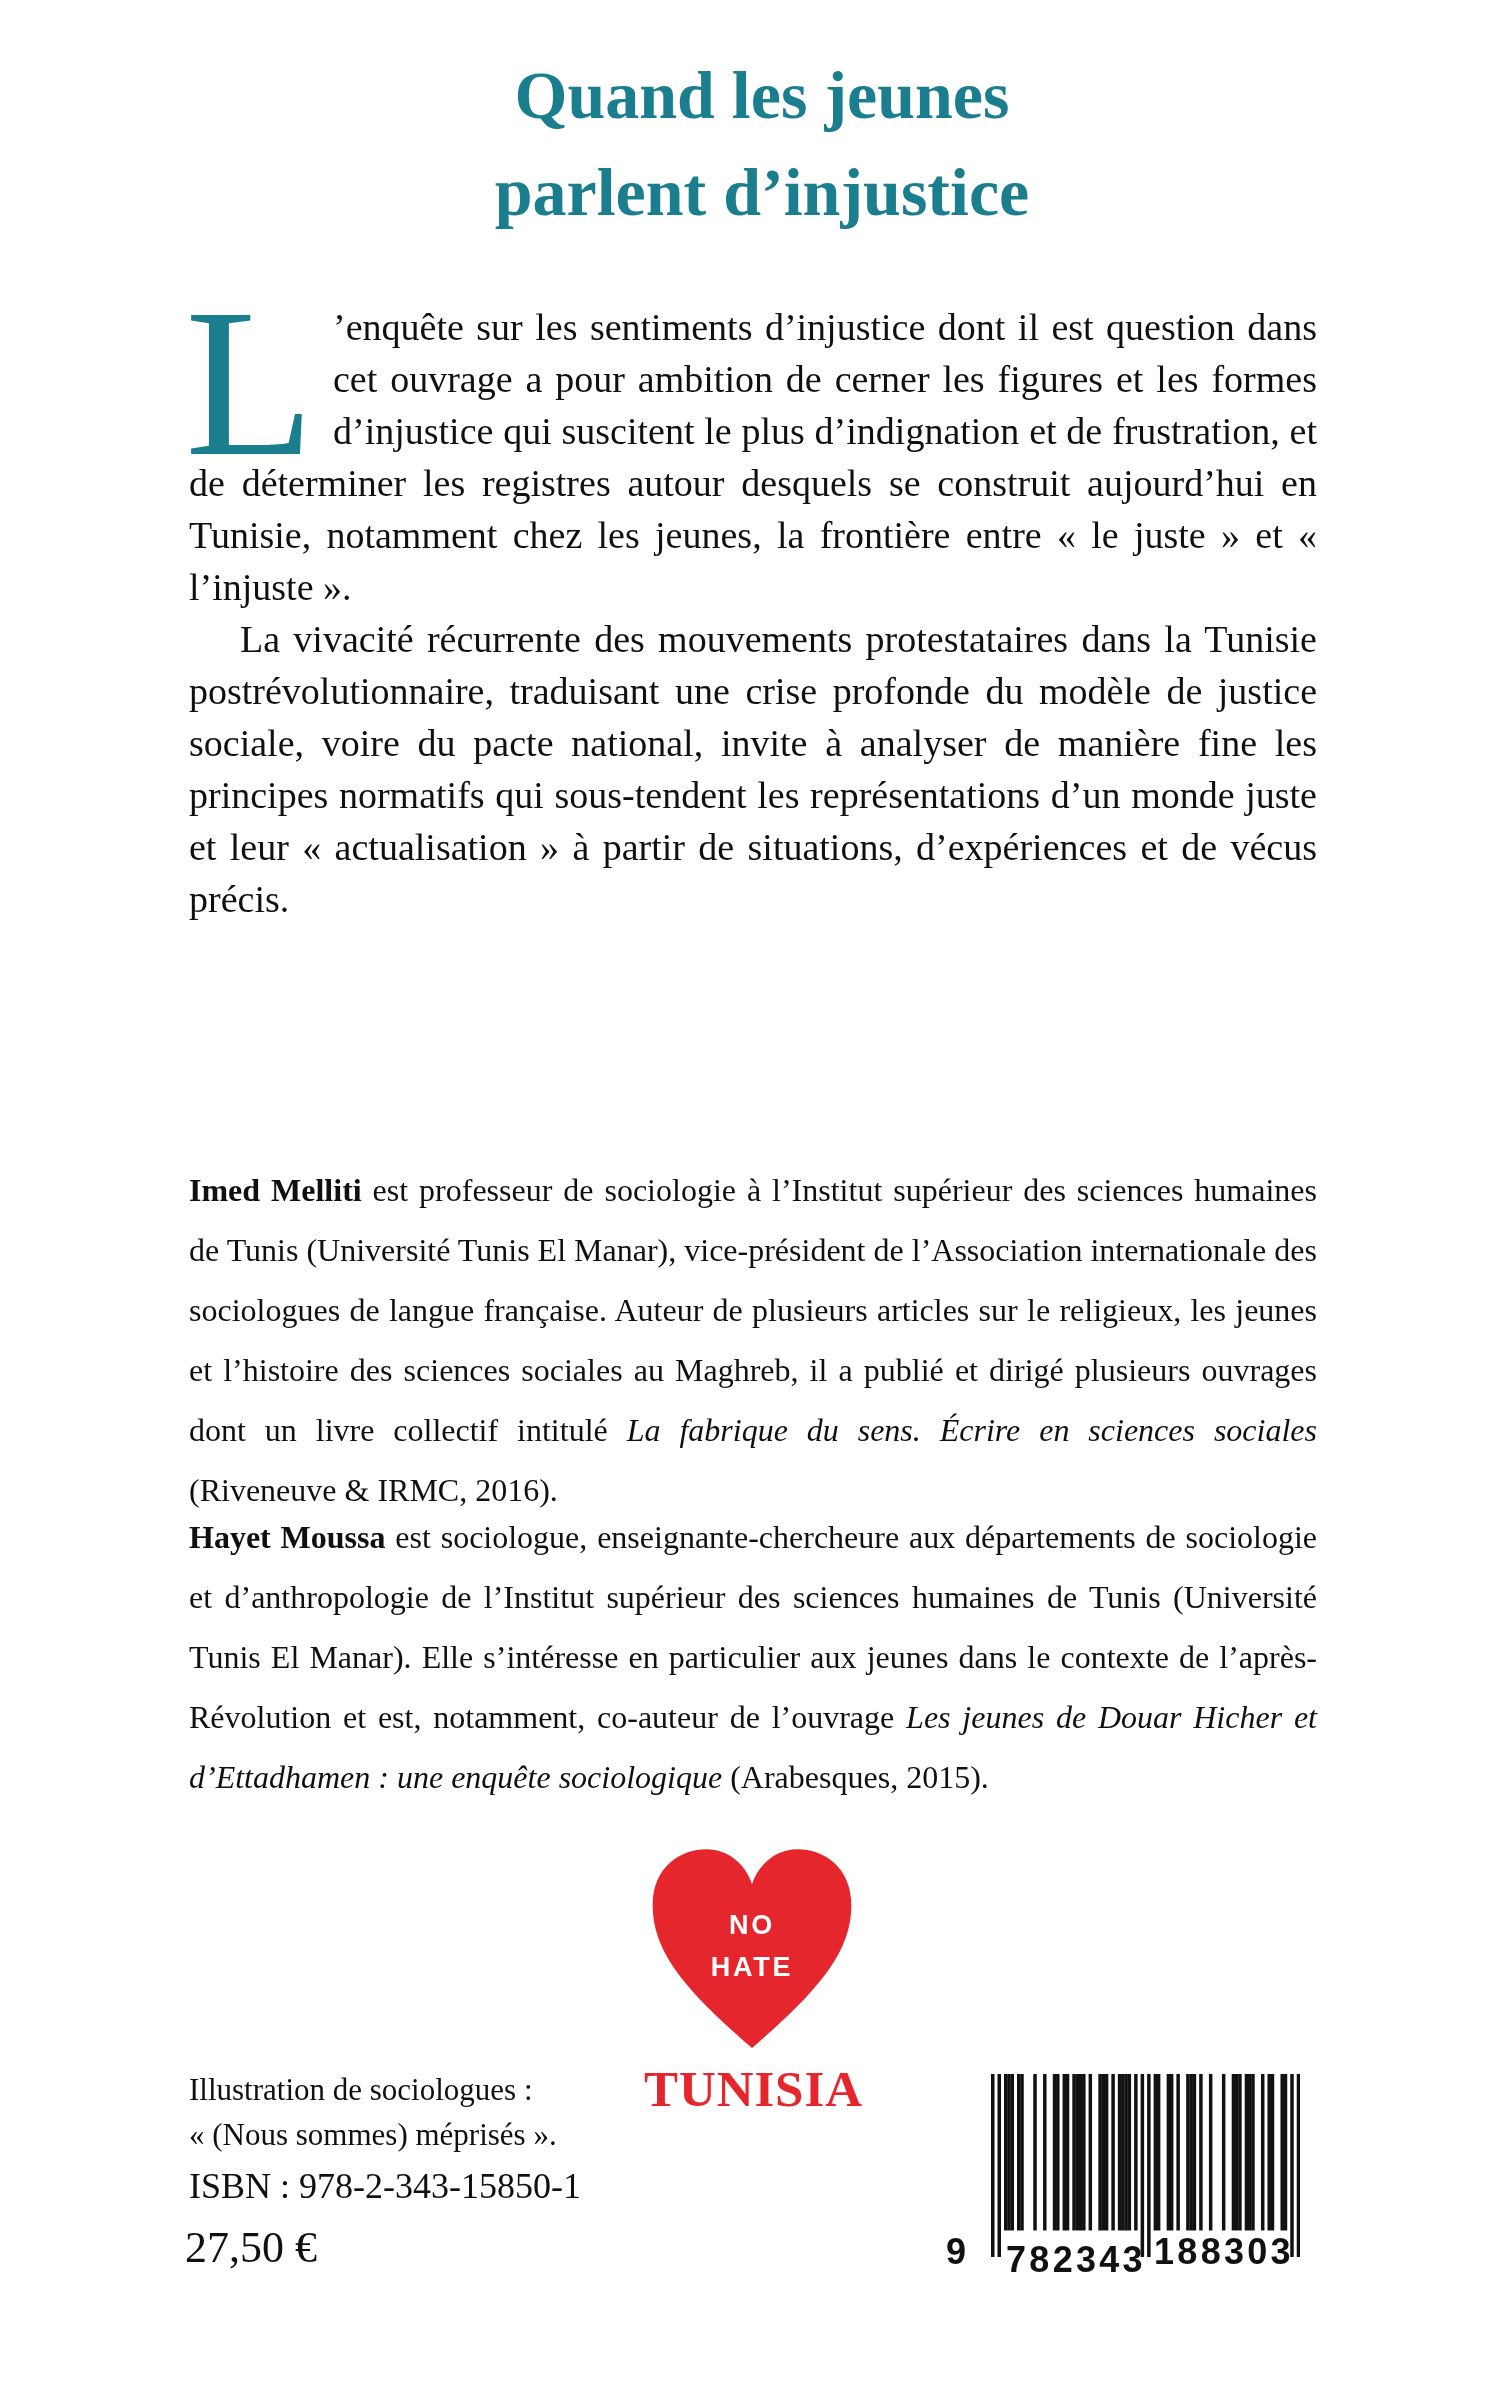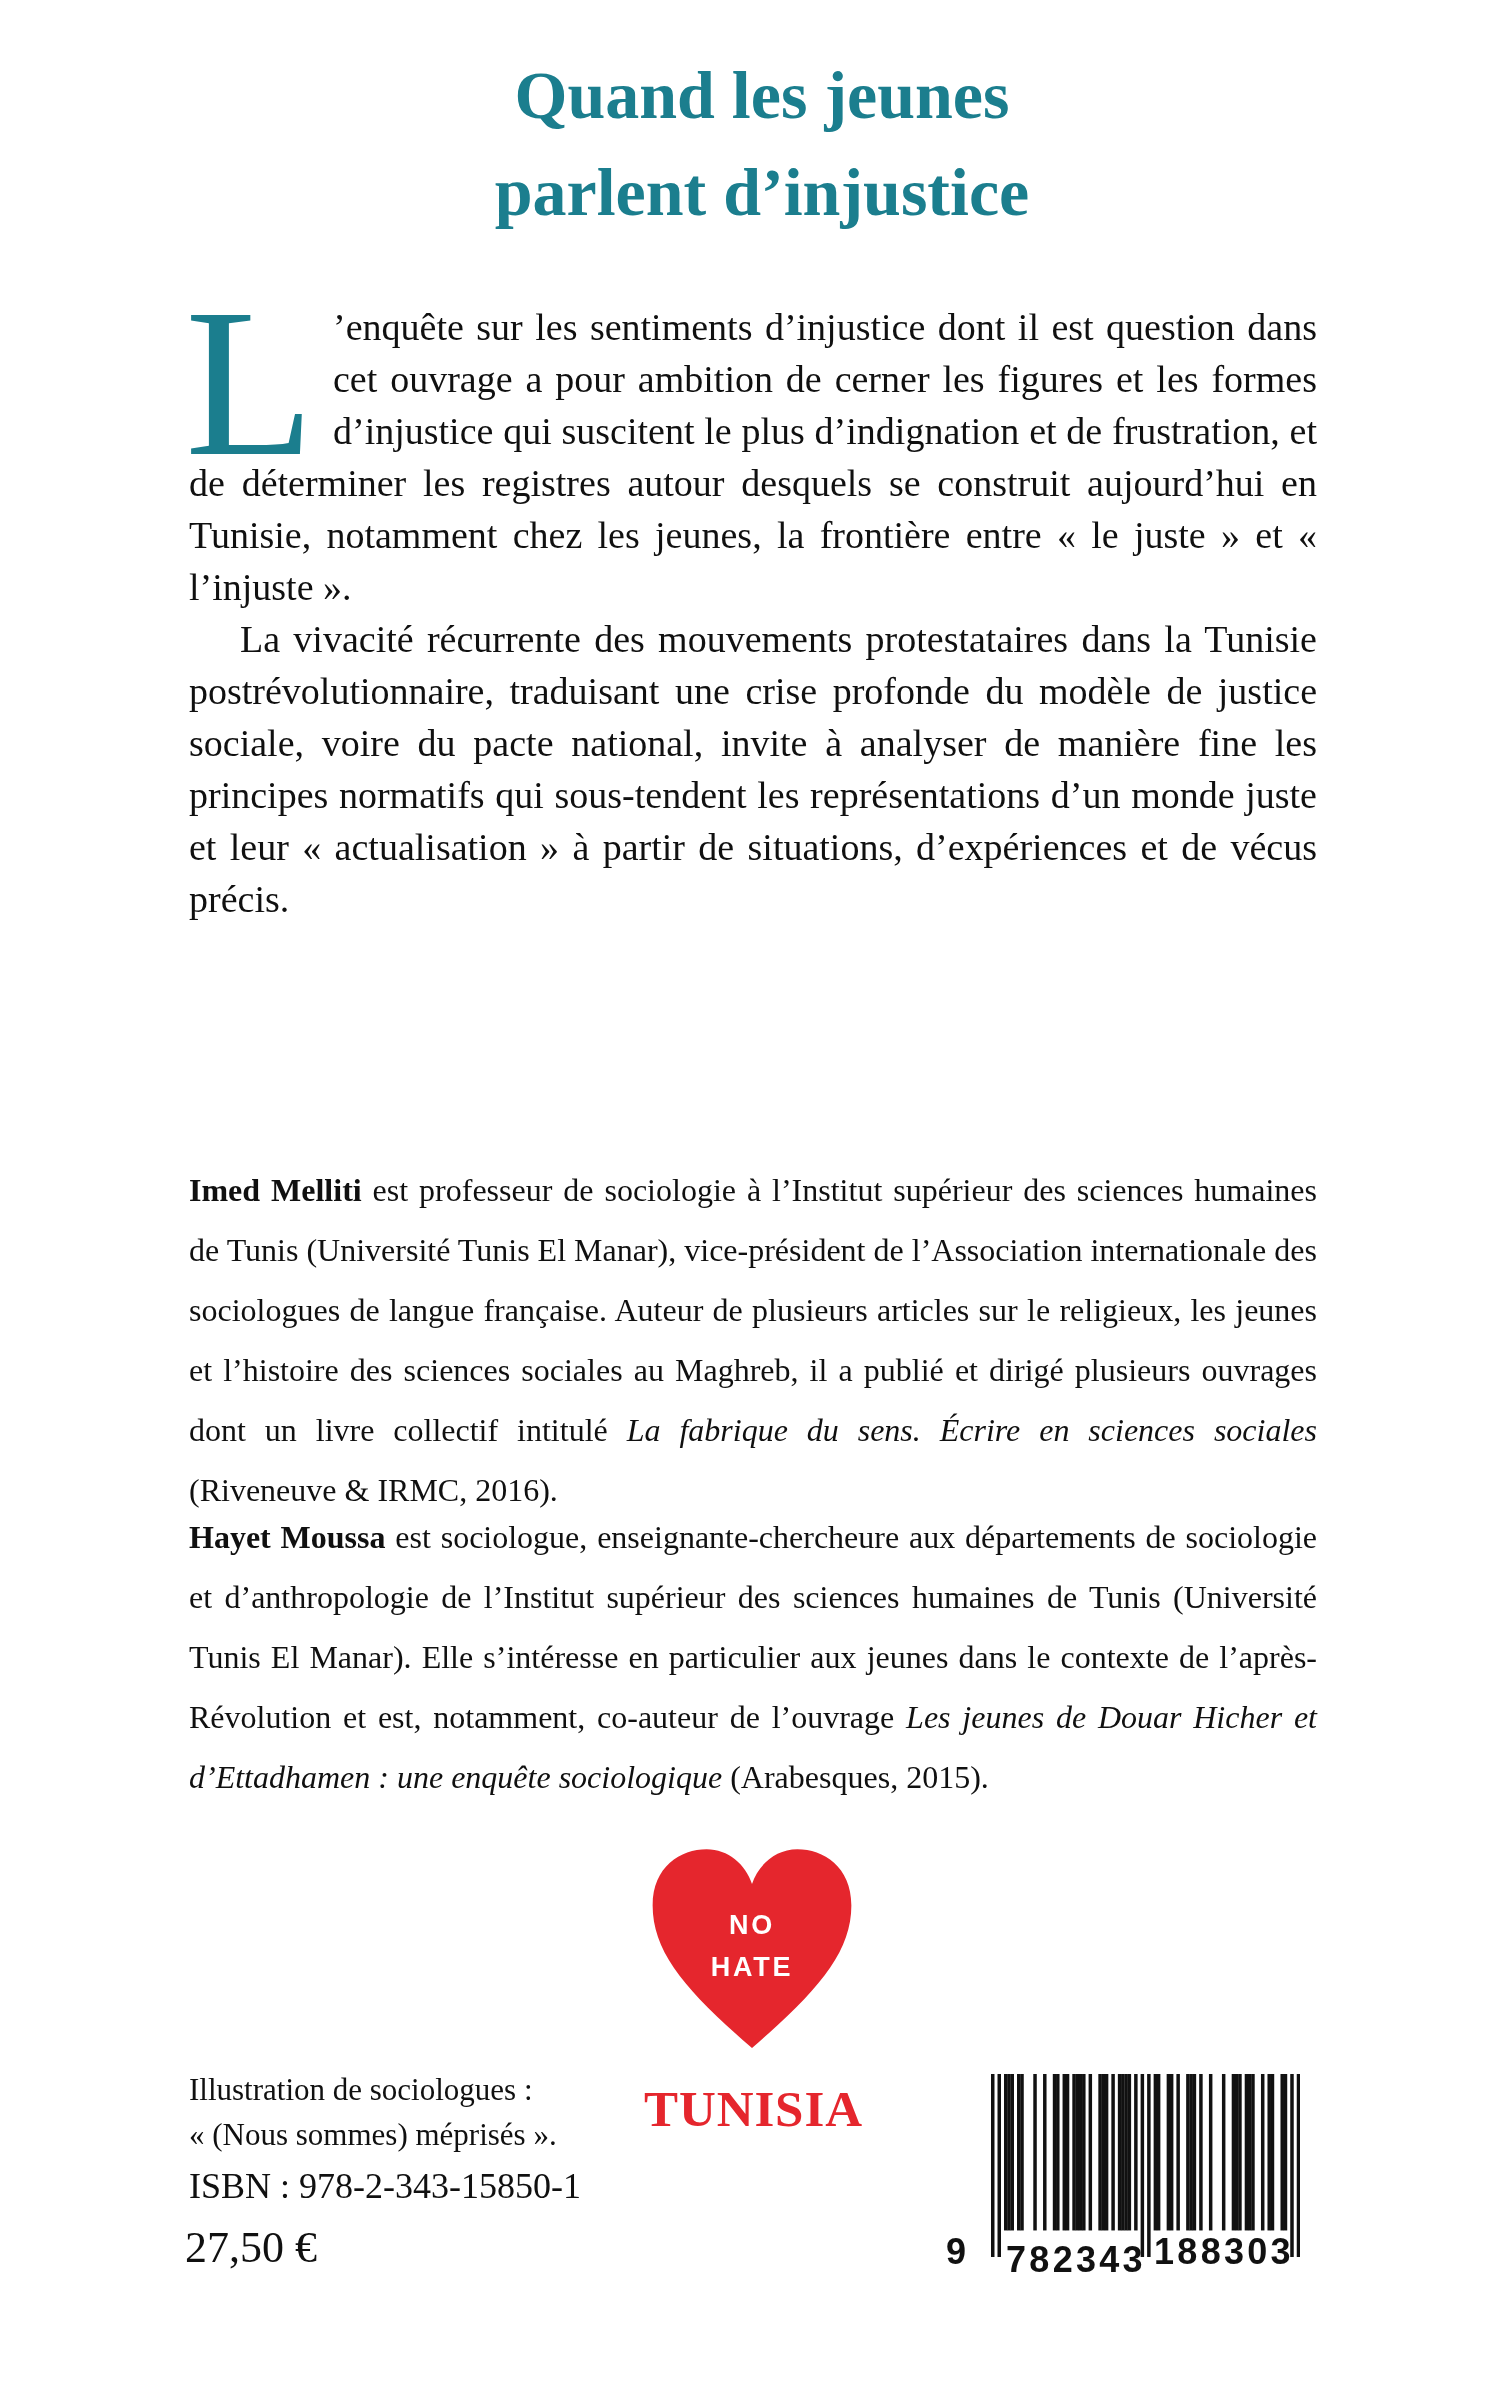--- a/index.html
+++ b/index.html
@@ -49,21 +49,21 @@
   .logo{position:absolute;left:644px;top:1845px;width:216px;text-align:center;}
   .heart-wrap{position:relative;width:216px;height:216px;}
   .heart-svg{position:absolute;inset:0;width:100%;height:100%;}
   .heart-text{
     position:absolute;left:0;top:59px;width:100%;
     color:#ffffff;font-family:"Liberation Sans", sans-serif;
     font-weight:bold;font-size:27px;line-height:42px;letter-spacing:2.8px;
     text-align:center;
   }
   .tunisia{
-    margin-top:23px;color:var(--red);
+    margin-top:3px;color:var(--red);
     font-family:"Liberation Serif", serif;font-weight:bold;
     font-size:51px;line-height:51px;letter-spacing:0.9px;white-space:nowrap;
   }
 
   
   .credit{
     position:absolute;left:189px;top:2067px;
     font-size:31px;line-height:45px;
   }
   .isbn{position:absolute;left:189px;top:2168px;font-size:36px;line-height:36px;}

